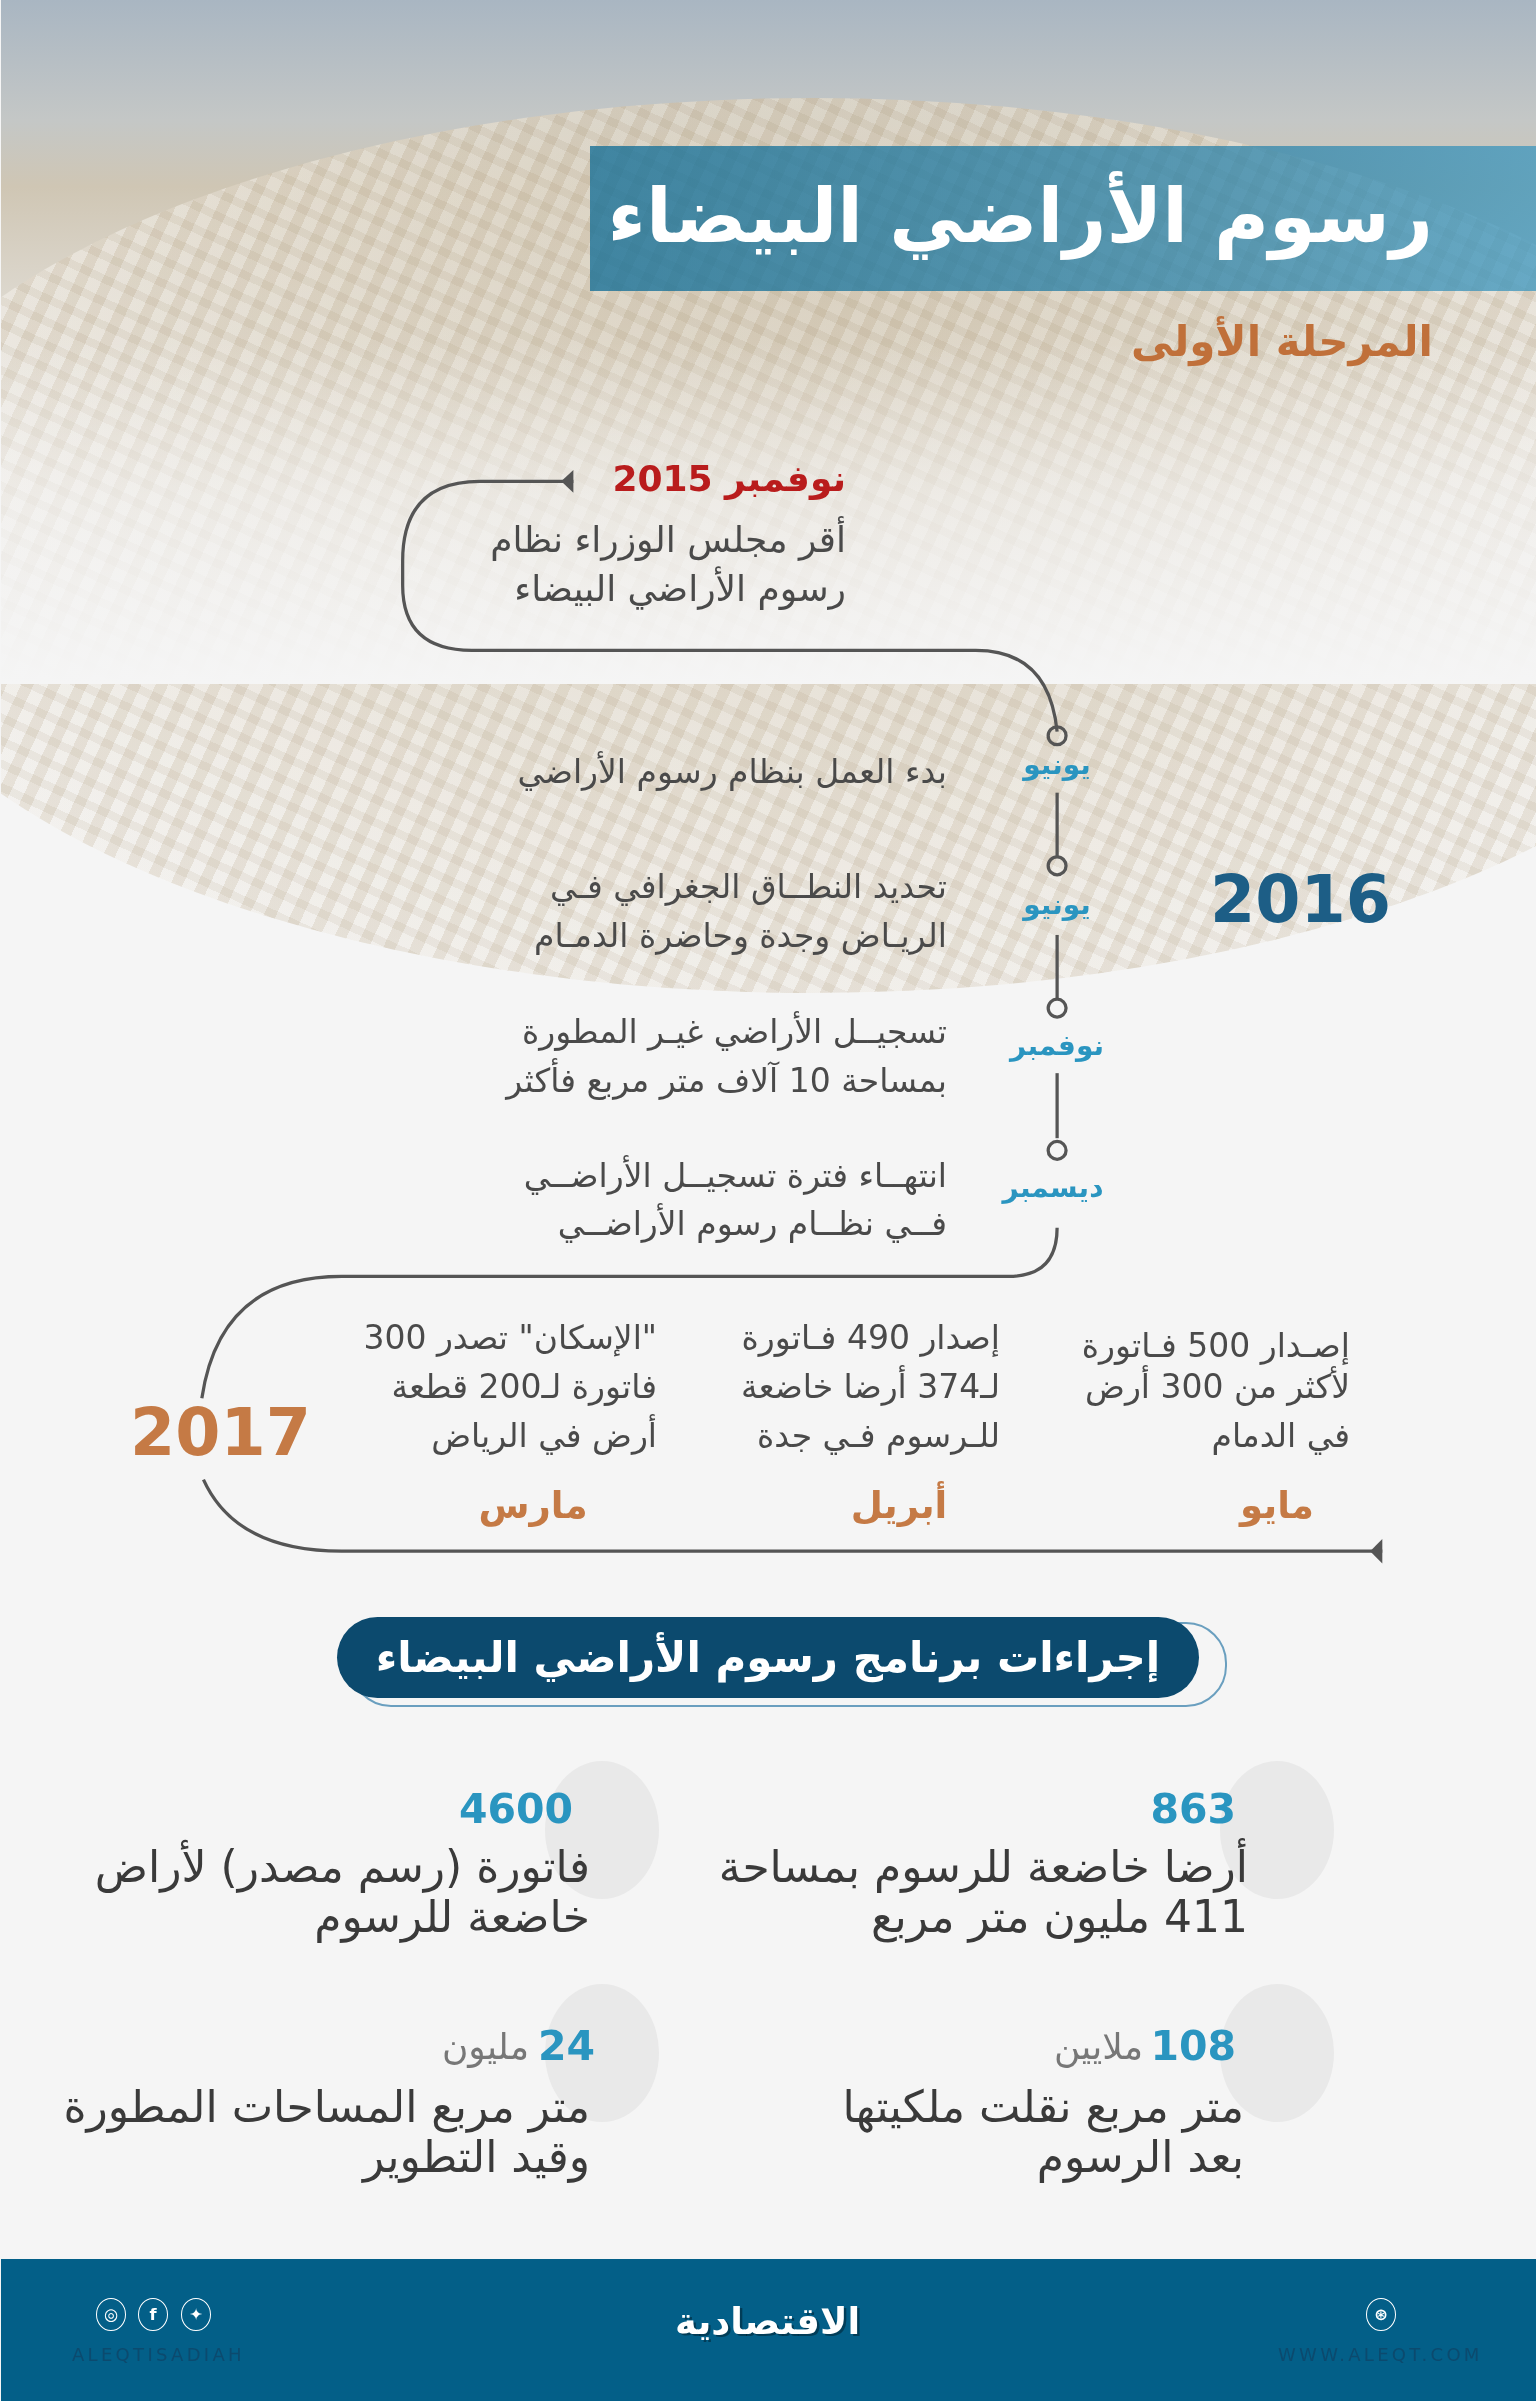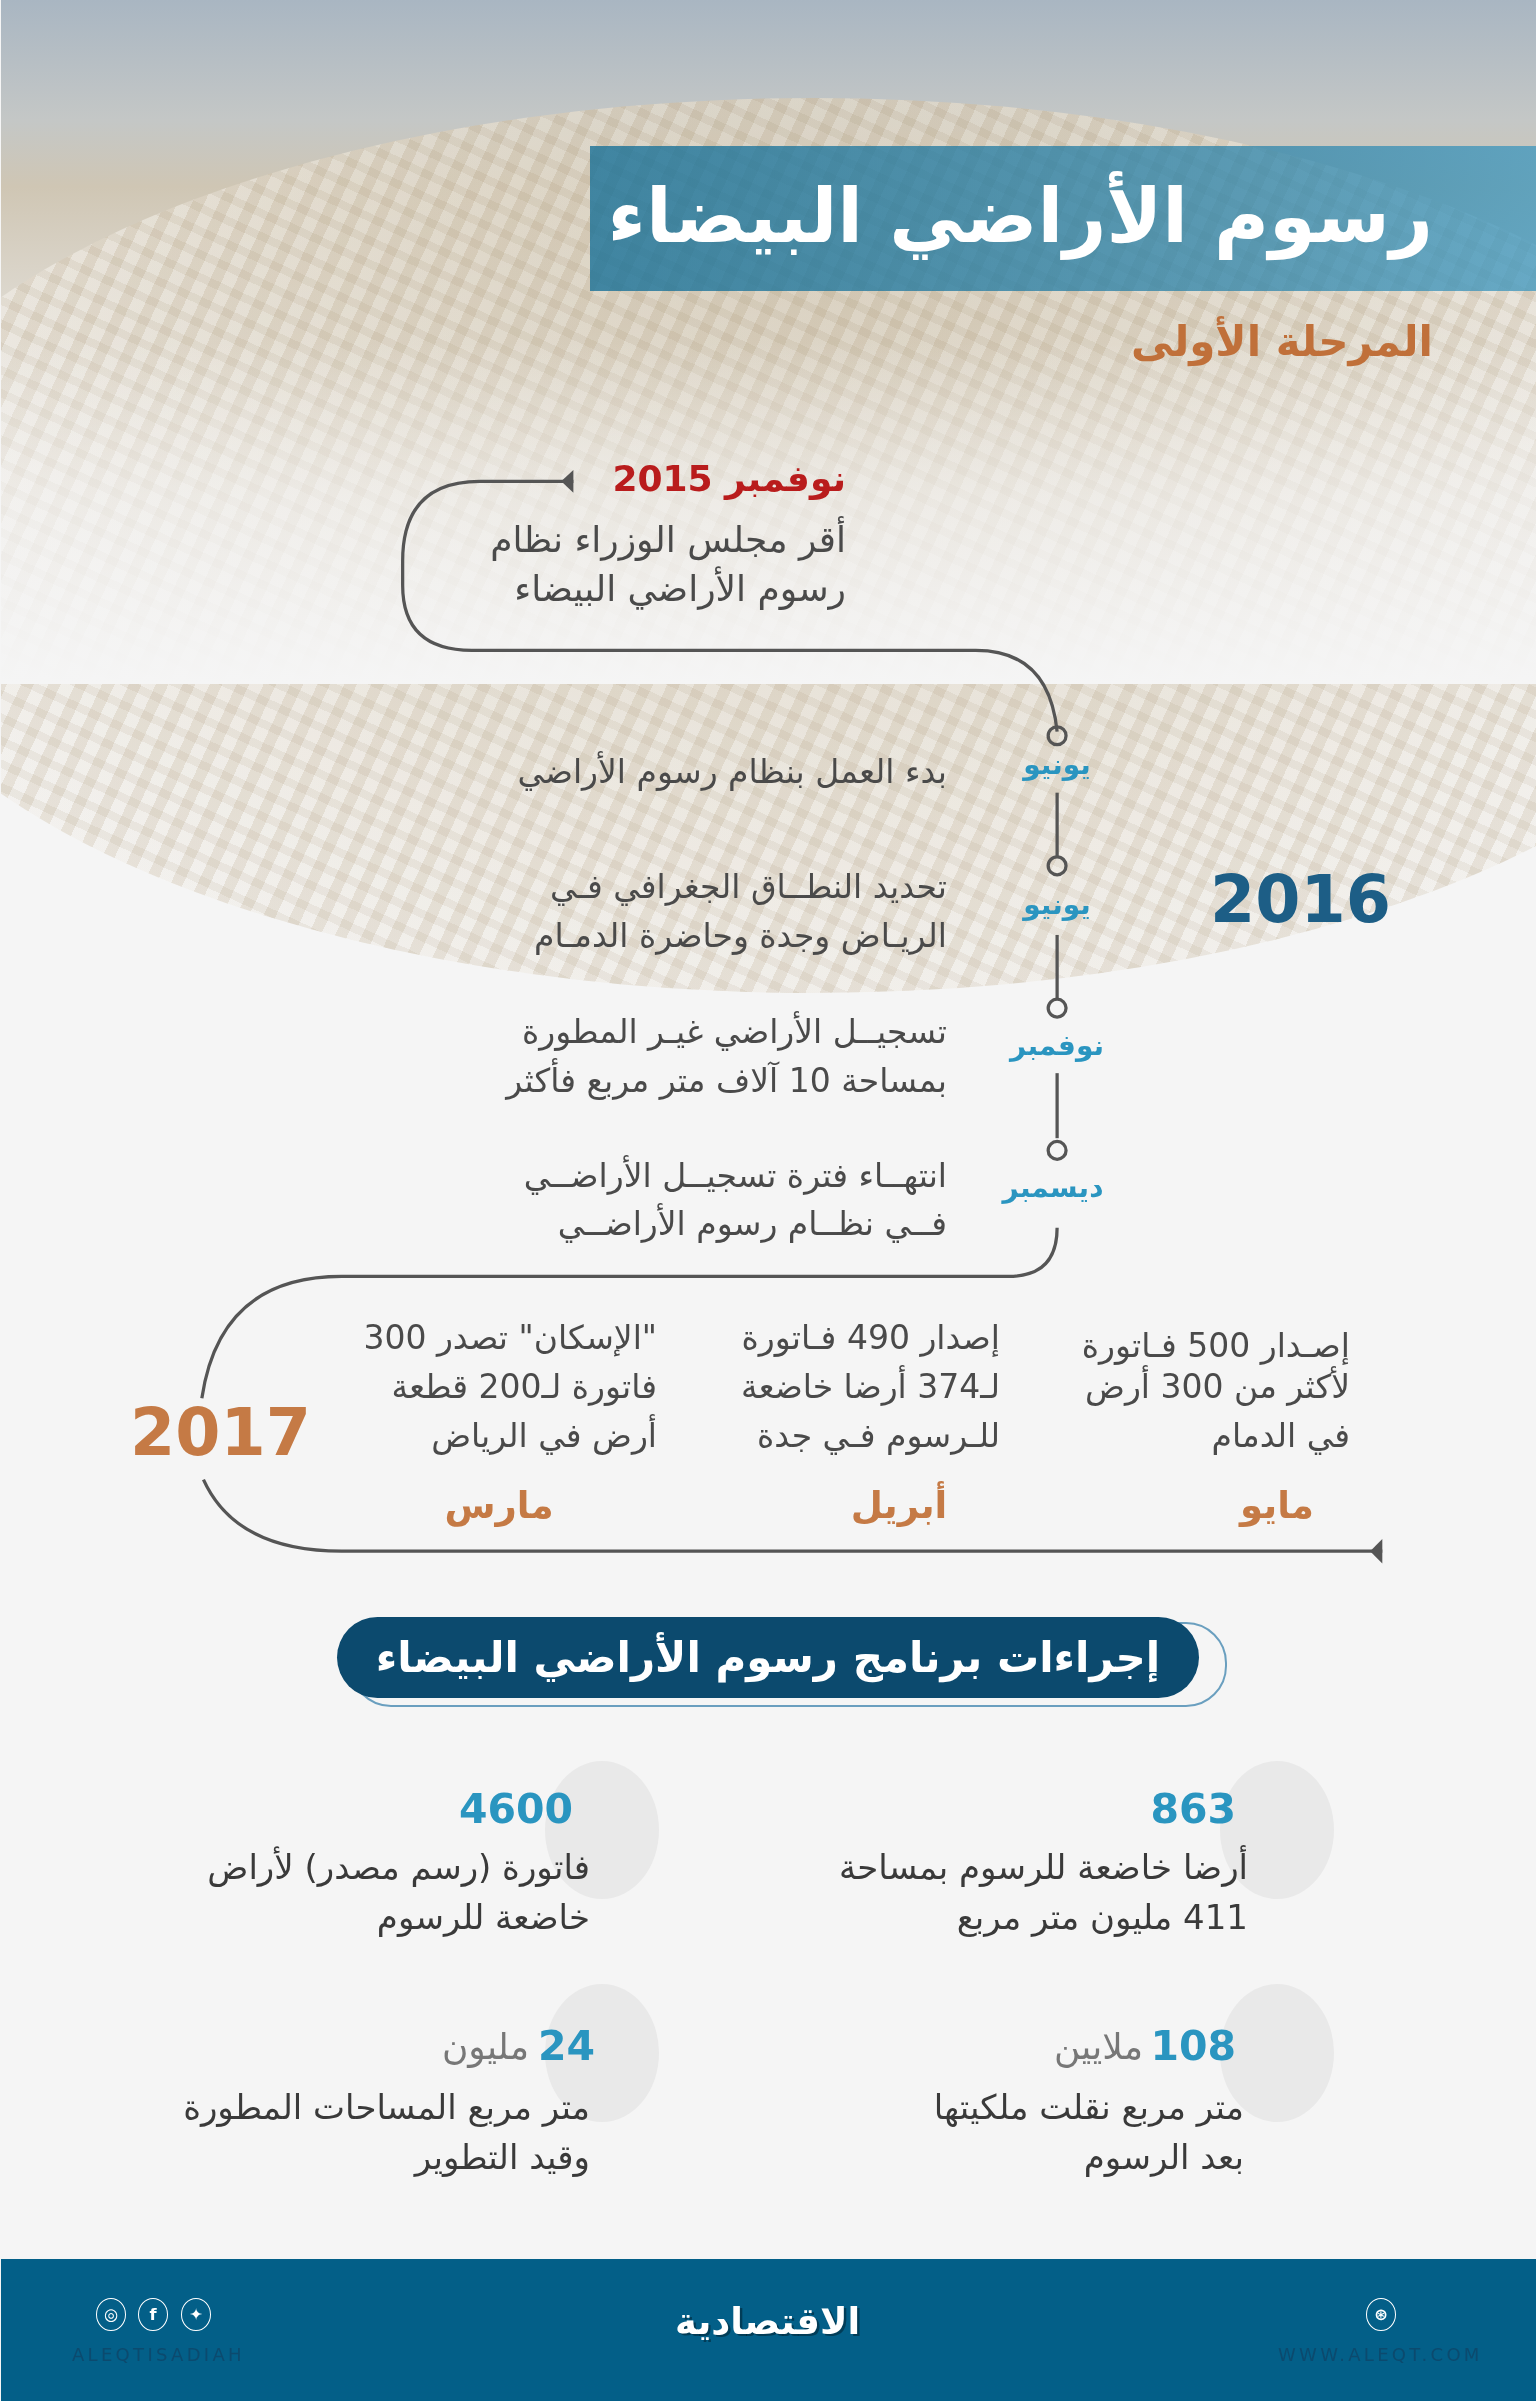--- a/index.html
+++ b/index.html
@@ -52,21 +52,21 @@
     border-radius: 41px; border: 2.4px solid #6a9fbf; background: transparent;
   }
   .pill {
     position: absolute; left: 337px; top: 1617px; width: 862px; height: 81px;
     border-radius: 41px; background: #0c4a6e;
     color: #fff; font-weight: bold; font-size: 42px; line-height: 81px; text-align: center;
   }
   .circle { position: absolute; width: 114px; height: 138px; border-radius: 50%; background: #e9e9e9; }
   .stat-num { position: absolute; color: #2a95c0; font-weight: bold; font-size: 41px; line-height: 49px; direction: ltr; }
   .stat-unit { position: absolute; color: #777; font-size: 36px; line-height: 49px; }
-  .stat-text { position: absolute; color: #3a3a3a; font-size: 34px; line-height: 50px; text-align: center; white-space: nowrap; }
+  .stat-text { position: absolute; color: #3a3a3a; font-size: 44px; line-height: 50px; text-align: center; white-space: nowrap; }
   .footer {
     position: absolute; left: 0; top: 2259px; width: 1537px; height: 142px; background: #035f88;
   }
   .social { position: absolute; top: 2298px; width: 28px; height: 31px; border: 1.6px solid #fff; border-radius: 50%;
     color: #fff; font-size: 16.3px; font-weight: bold; text-align: center; line-height: 31px; direction: ltr; }
   .footer-text { position: absolute; color: #0c4a6e; font-size: 18px; letter-spacing: 3.3px; direction: ltr; font-family: "DejaVu Sans", sans-serif; }
   .logo { position: absolute; left: 675px; top: 2300px; color: #fff; font-weight: bold; font-size: 37px; text-shadow: 2.4px 2.4px 0 rgba(0,0,0,0.35); }
 </style>
 </head>
 <body>
@@ -129,21 +129,21 @@
 <div class="month-orange" style="left:1216px; top:1484px; width:122px;">مايو</div>
 
 <div class="t" style="right:537px; top:1313px;">إصدار 490 فـاتورة</div>
 <div class="t" style="right:537px; top:1362px;">لـ374 أرضا خاضعة</div>
 <div class="t" style="right:537px; top:1411px;">للـرسوم فـي جدة</div>
 <div class="month-orange" style="left:838px; top:1484px; width:122px;">أبريل</div>
 
 <div class="t" style="right:880px; top:1313px;">"الإسكان" تصدر 300</div>
 <div class="t" style="right:880px; top:1362px;">فاتورة لـ200 قطعة</div>
 <div class="t" style="right:880px; top:1411px;">أرض في الرياض</div>
-<div class="month-orange" style="left:438px; top:1484px; width:122px;">مارس</div>
+<div class="month-orange" style="left:472px; top:1484px; width:122px;">مارس</div>
 
 <div class="pill-shadow"></div>
 <div class="pill">إجراءات برنامج رسوم الأراضي البيضاء</div>
 
 <div class="circle" style="left:1220px; top:1761px;"></div>
 <div class="stat-num" style="right:301px; top:1785px;">863</div>
 <div class="stat-text" style="right:289px; top:1842px;">أرضا خاضعة للرسوم بمساحة</div>
 <div class="stat-text" style="right:289px; top:1892px;">411 مليون متر مربع</div>
 
 <div class="circle" style="left:545px; top:1761px;"></div>

